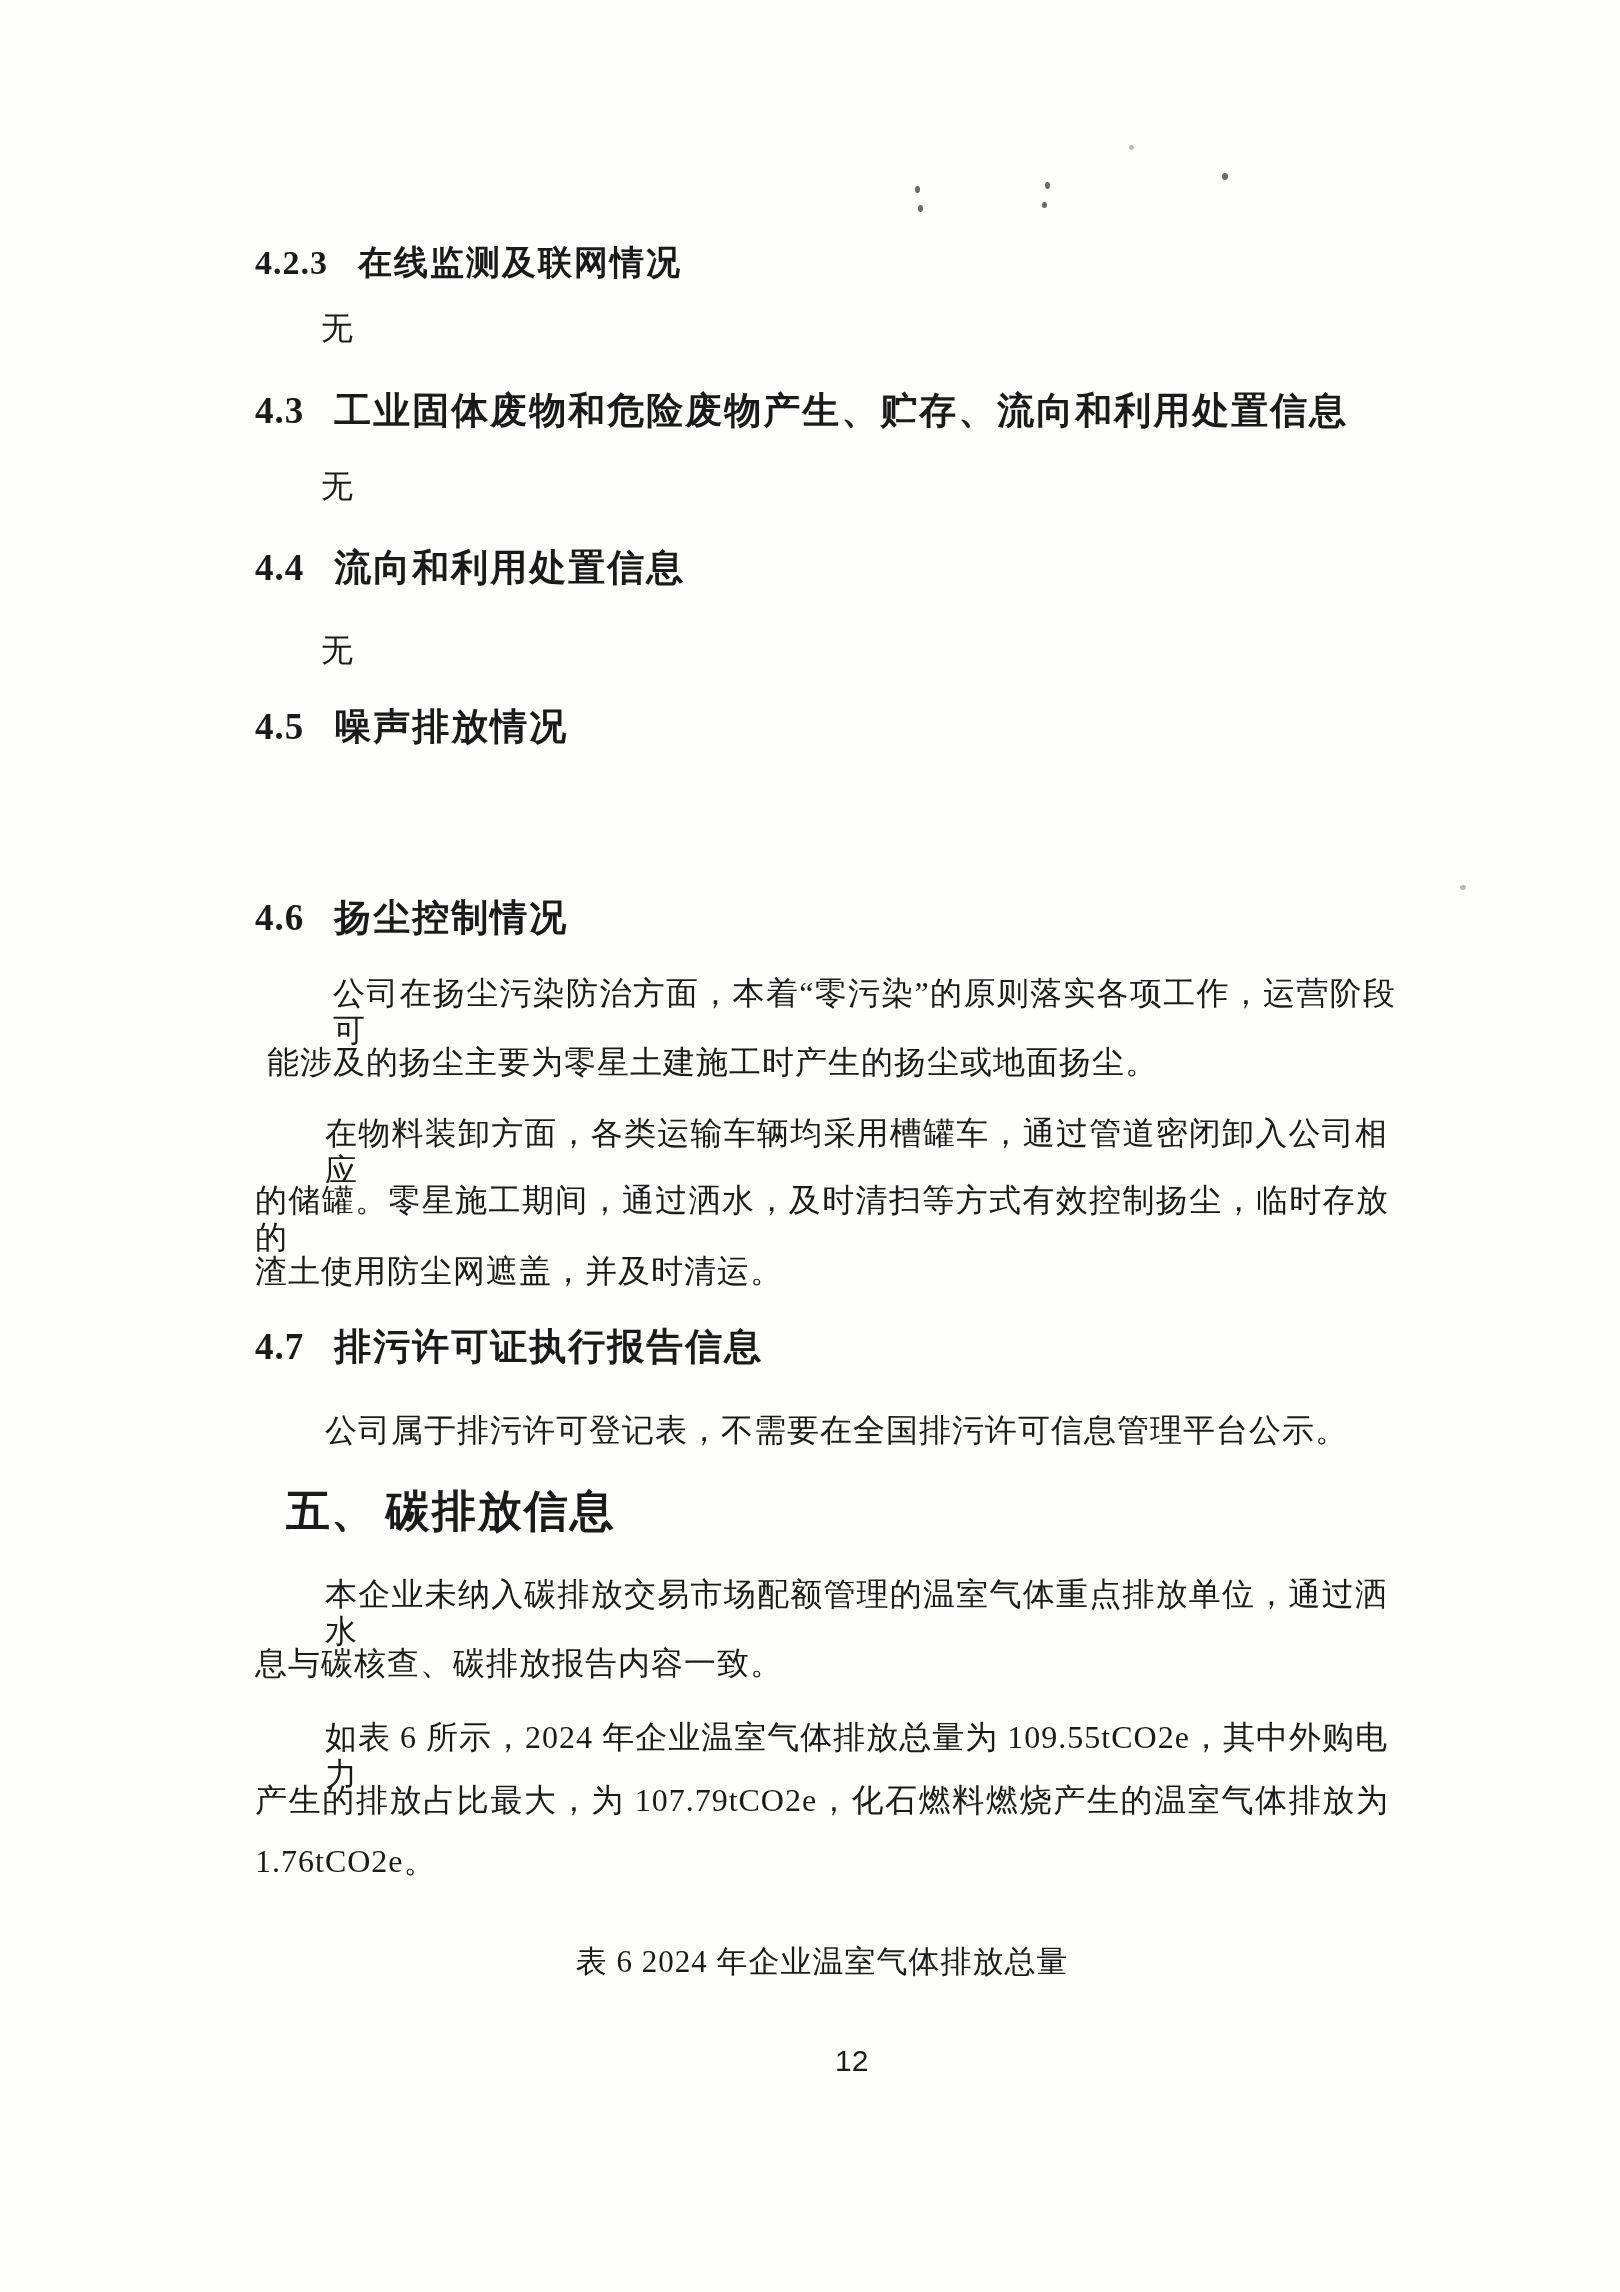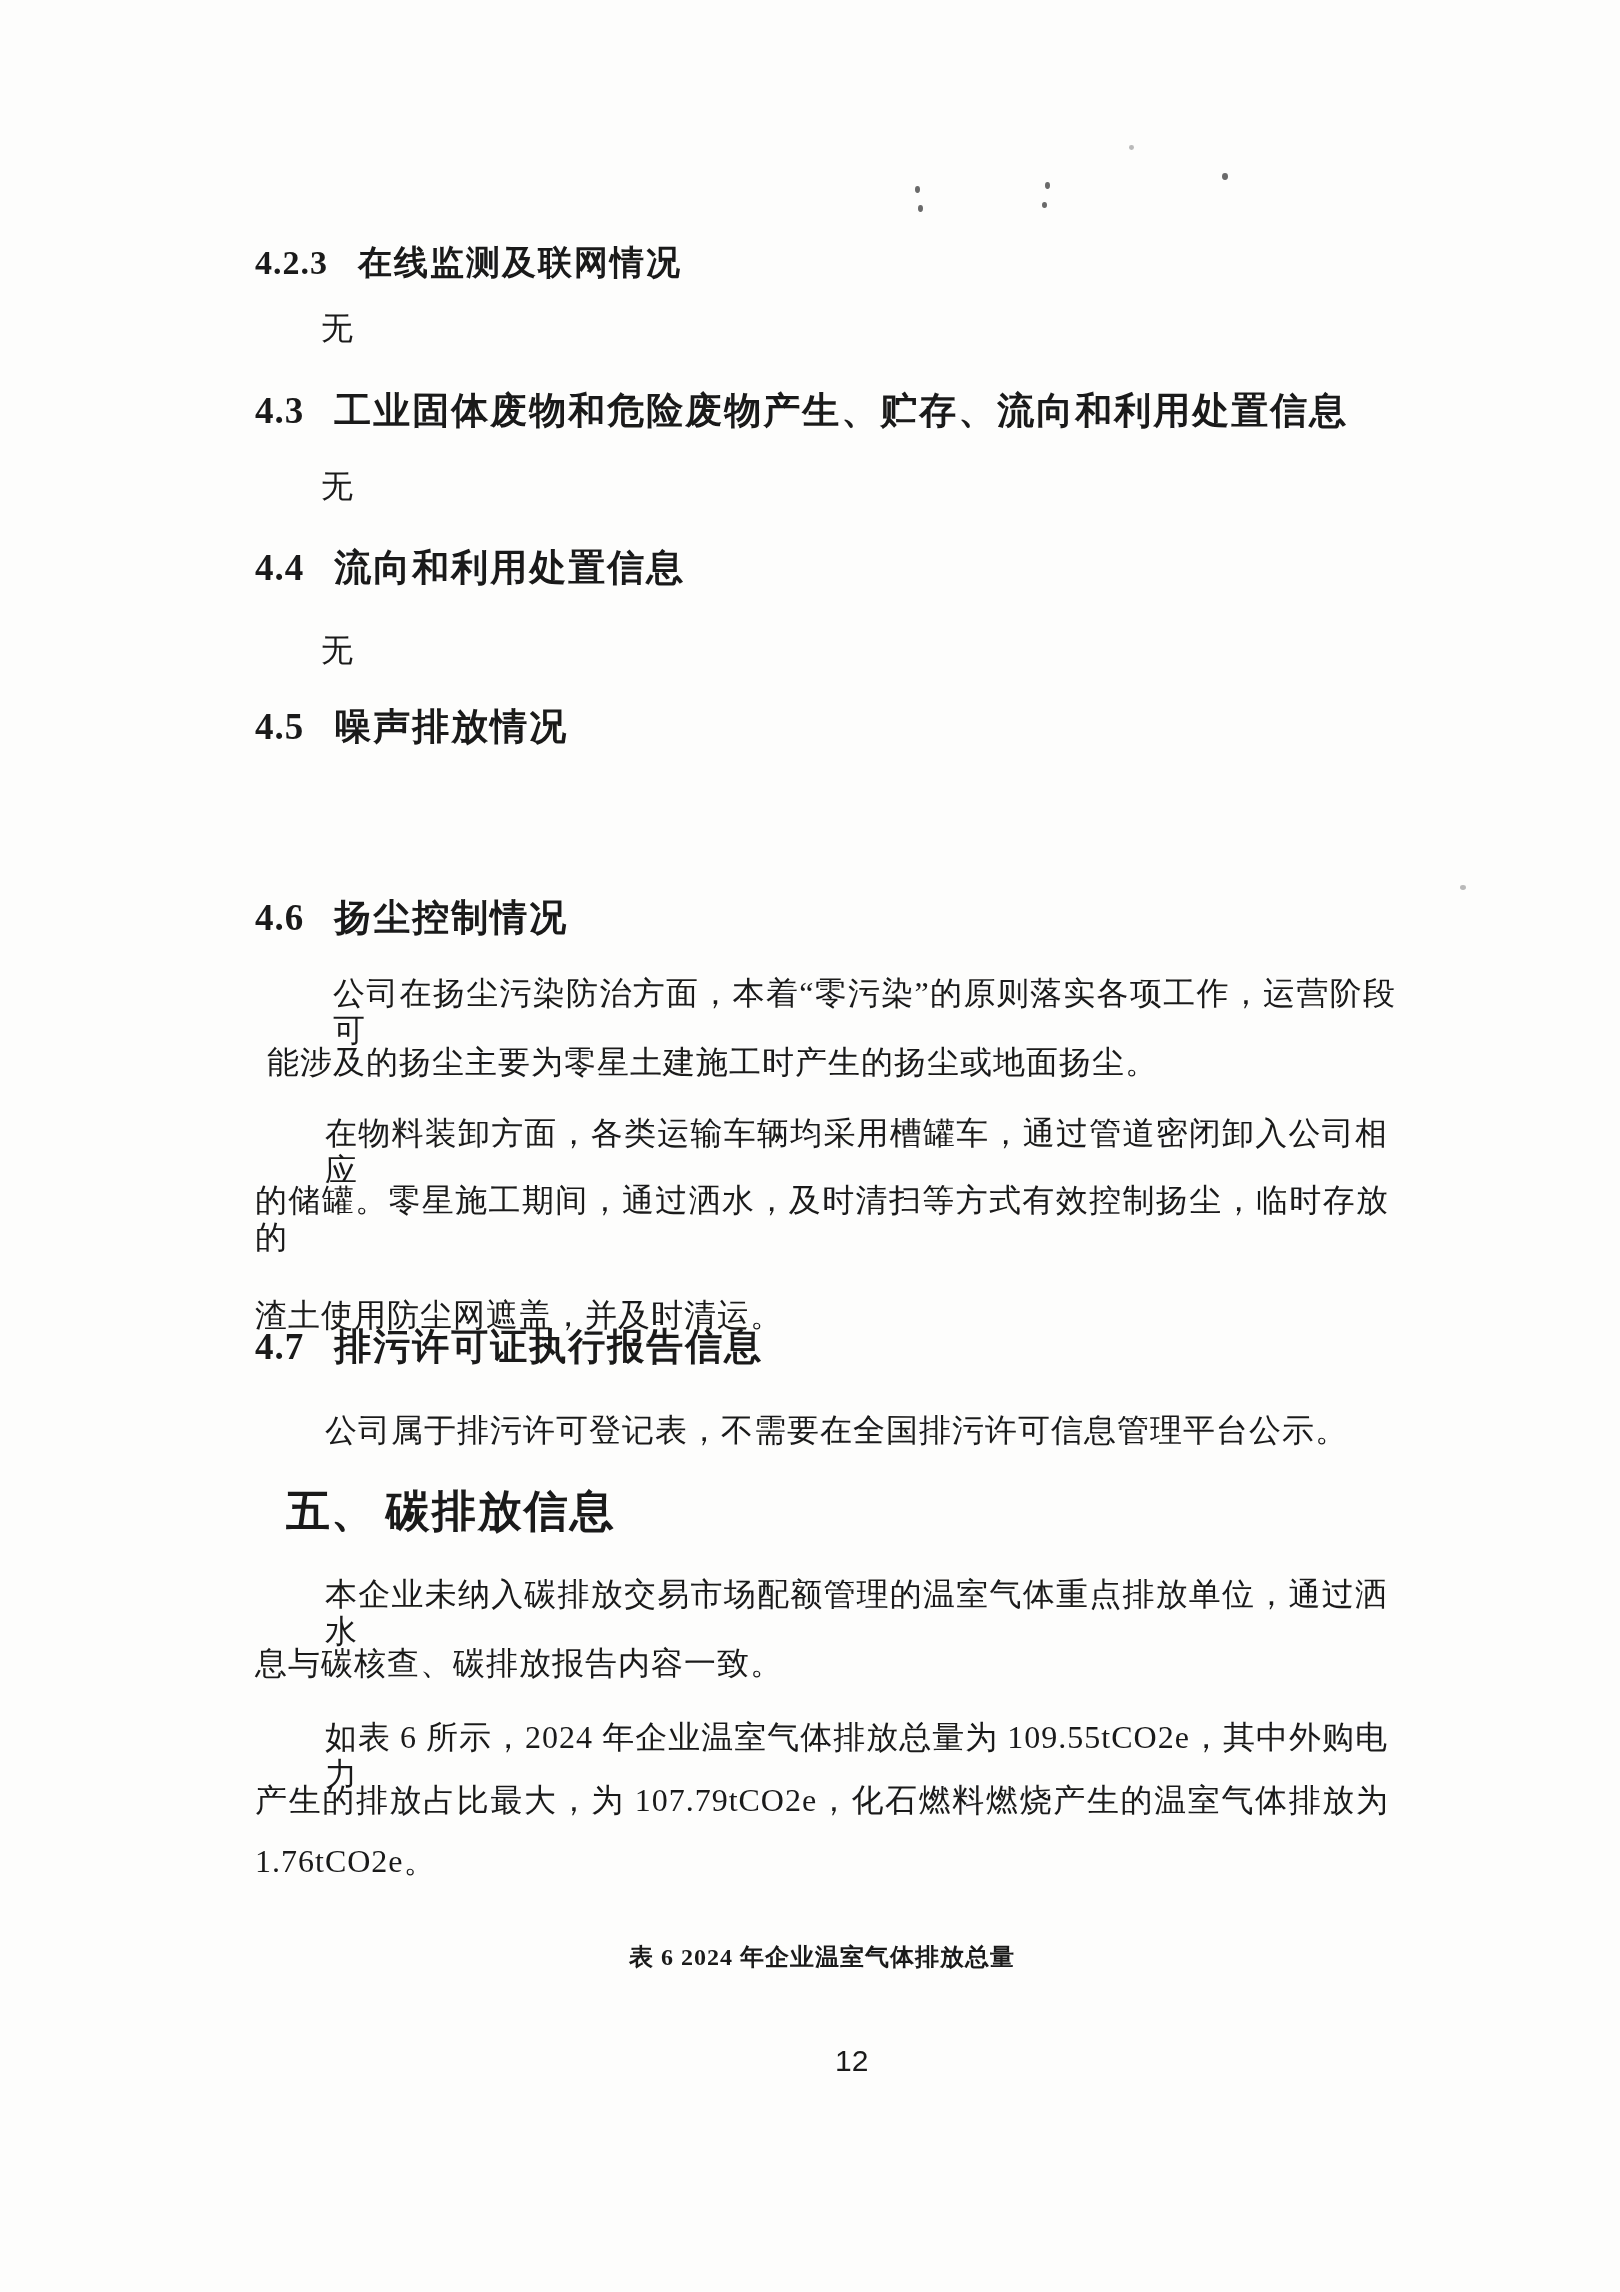--- a/index.html
+++ b/index.html
@@ -43,22 +43,22 @@
   .just {
     white-space: normal;
     text-align: justify;
     text-align-last: justify;
   }
   .none-val {
     font-size: 32px;
     letter-spacing: 1px;
   }
   .caption {
-    font-size: 24px;
-    font-weight: bold;
+    font-size: 31px;
+    font-weight: normal;
     letter-spacing: 1px;
     text-align: center;
   }
   .pageno {
     font-size: 30px;
     font-family: "Liberation Sans", "DejaVu Sans", sans-serif;
   }
   
   .spk {
     position: absolute;
@@ -100,21 +100,21 @@
     <span class="num">4.5</span><span class="ttl">噪声排放情况</span>
   </div>
 
   <div class="t heading h-sec" style="left:255px; top:897px;">
     <span class="num">4.6</span><span class="ttl">扬尘控制情况</span>
   </div>
   <div class="t body-line just" style="left:333px; top:975px;  width:1063px;">公司在扬尘污染防治方面，本着“零污染”的原则落实各项工作，运营阶段可</div>
   <div class="t body-line" style="left:267px; top:1044px;">能涉及的扬尘主要为零星土建施工时产生的扬尘或地面扬尘。</div>
   <div class="t body-line just" style="left:325px; top:1115px; width:1063px;">在物料装卸方面，各类运输车辆均采用槽罐车，通过管道密闭卸入公司相应</div>
   <div class="t body-line just" style="left:255px; top:1182px; width:1134px;">的储罐。零星施工期间，通过洒水，及时清扫等方式有效控制扬尘，临时存放的</div>
-  <div class="t body-line" style="left:255px; top:1297px;">渣土使用防尘网遮盖，并及时清运。</div>
+  <div class="t body-line" style="left:255px; top:1253px;">渣土使用防尘网遮盖，并及时清运。</div>
 
   <div class="t heading h-sec" style="left:255px; top:1326px;">
     <span class="num">4.7</span><span class="ttl">排污许可证执行报告信息</span>
   </div>
   <div class="t body-line" style="left:325px; top:1412px;">公司属于排污许可登记表，不需要在全国排污许可信息管理平台公示。</div>
 
   <div class="t heading h-chap" style="left:286px; top:1487px;">
     <span class="num">五、</span><span class="ttl">碳排放信息</span>
   </div>
   <div class="t body-line just" style="left:325px; top:1576px; width:1063px;">本企业未纳入碳排放交易市场配额管理的温室气体重点排放单位，通过洒水</div>

